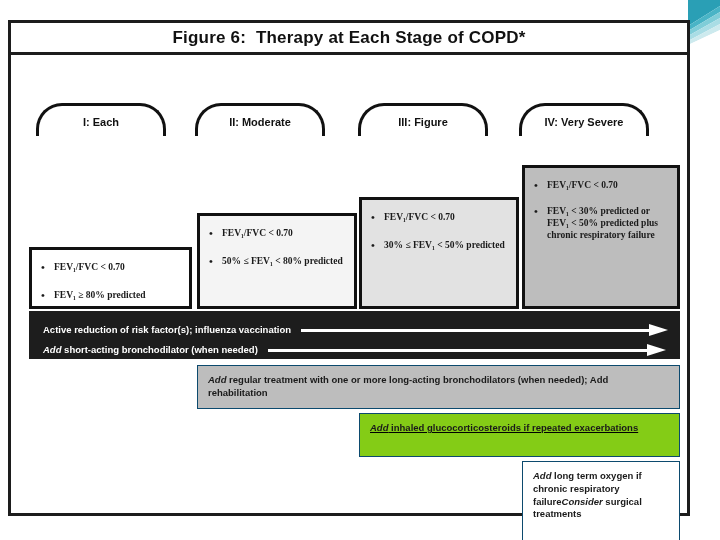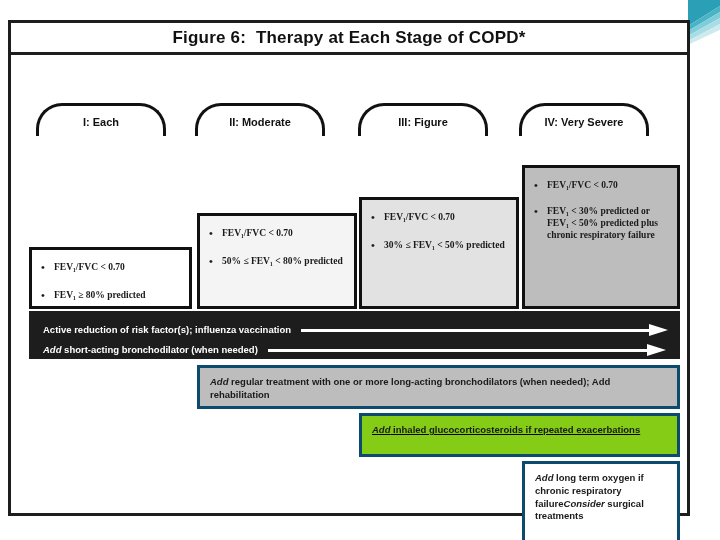--- a/index.html
+++ b/index.html
@@ -182,21 +182,21 @@
     border-left: 19px solid #ffffff;
   }
   #band-row-1 .band-arrow .shaft { right: 20px; }
   #band-row-1 .band-arrow .head { right: 2px; }
   #band-row-2 .band-arrow .shaft { right: 22px; }
   #band-row-2 .band-arrow .head { right: 4px; }
 
   
   .therapy-box {
     position: absolute;
-    border: 3px solid #0c4a6e;
+    border: 1px solid #0c4a6e;
     box-sizing: border-box;
     padding: 8px 10px;
   }
   .therapy-text {
     font-size: 9.5px;
     font-weight: bold;
     color: #1a1a1a;
     line-height: 1.35;
   }
   .therapy-text .it {

